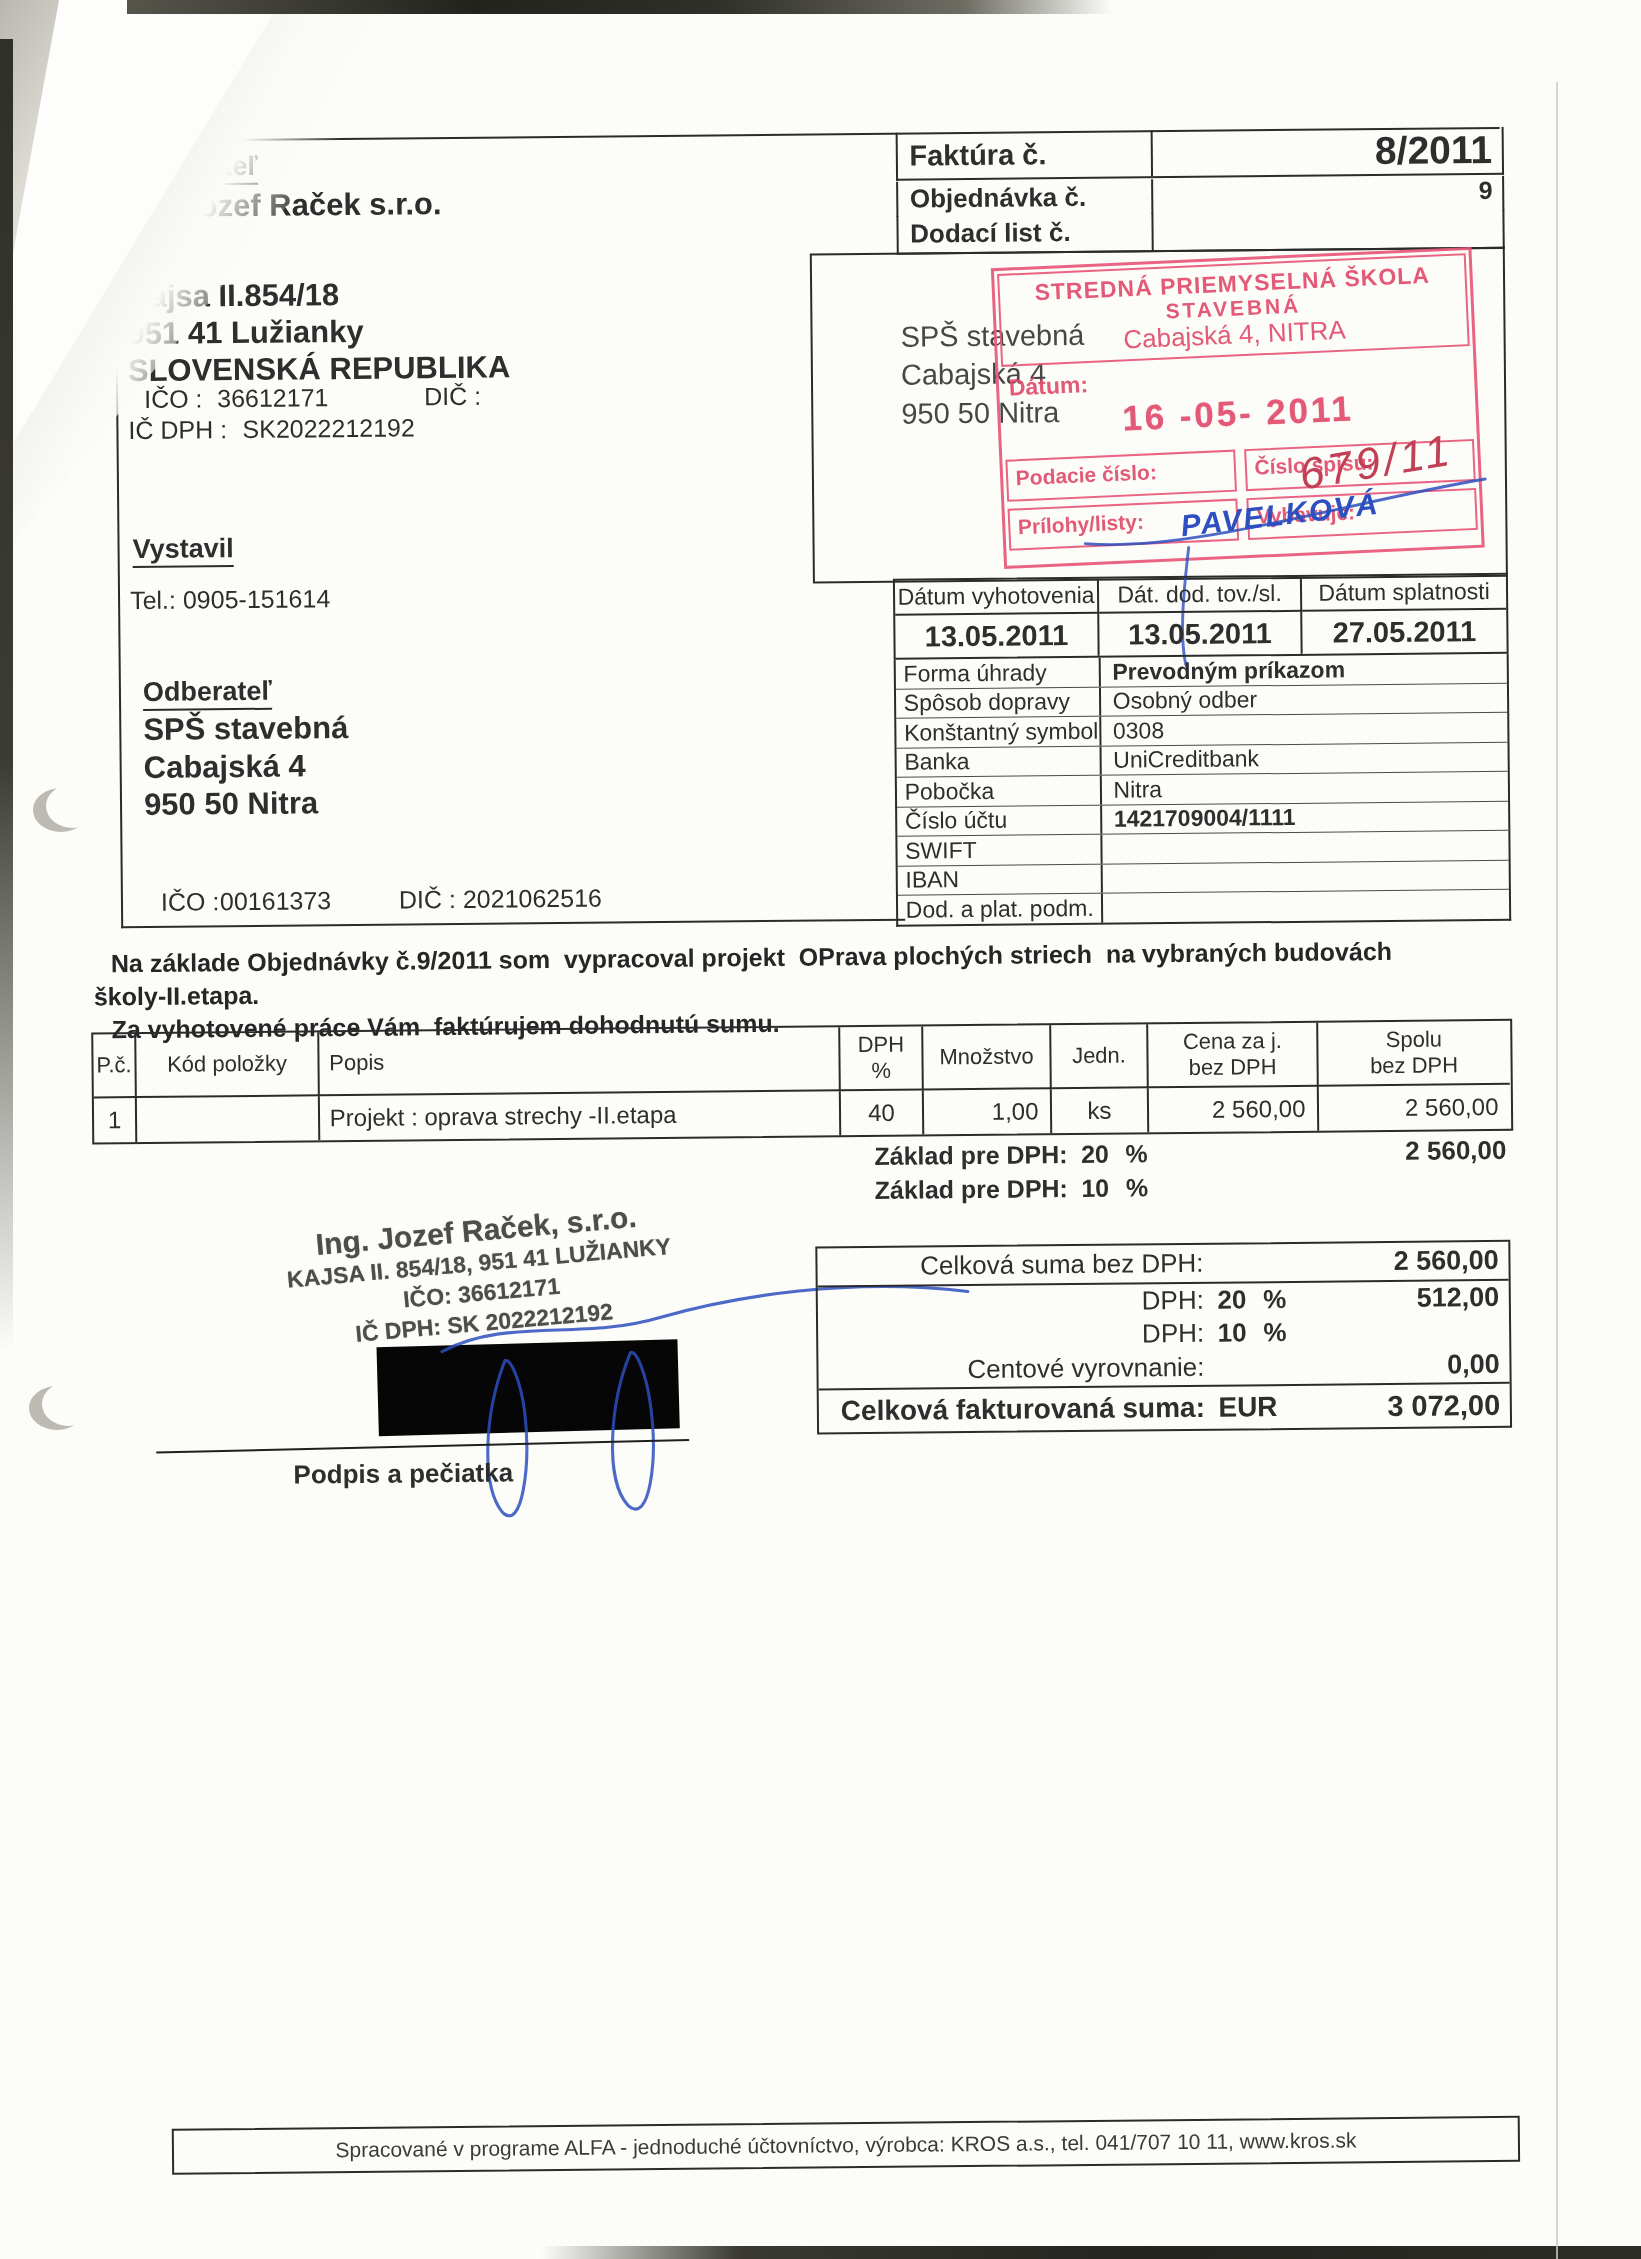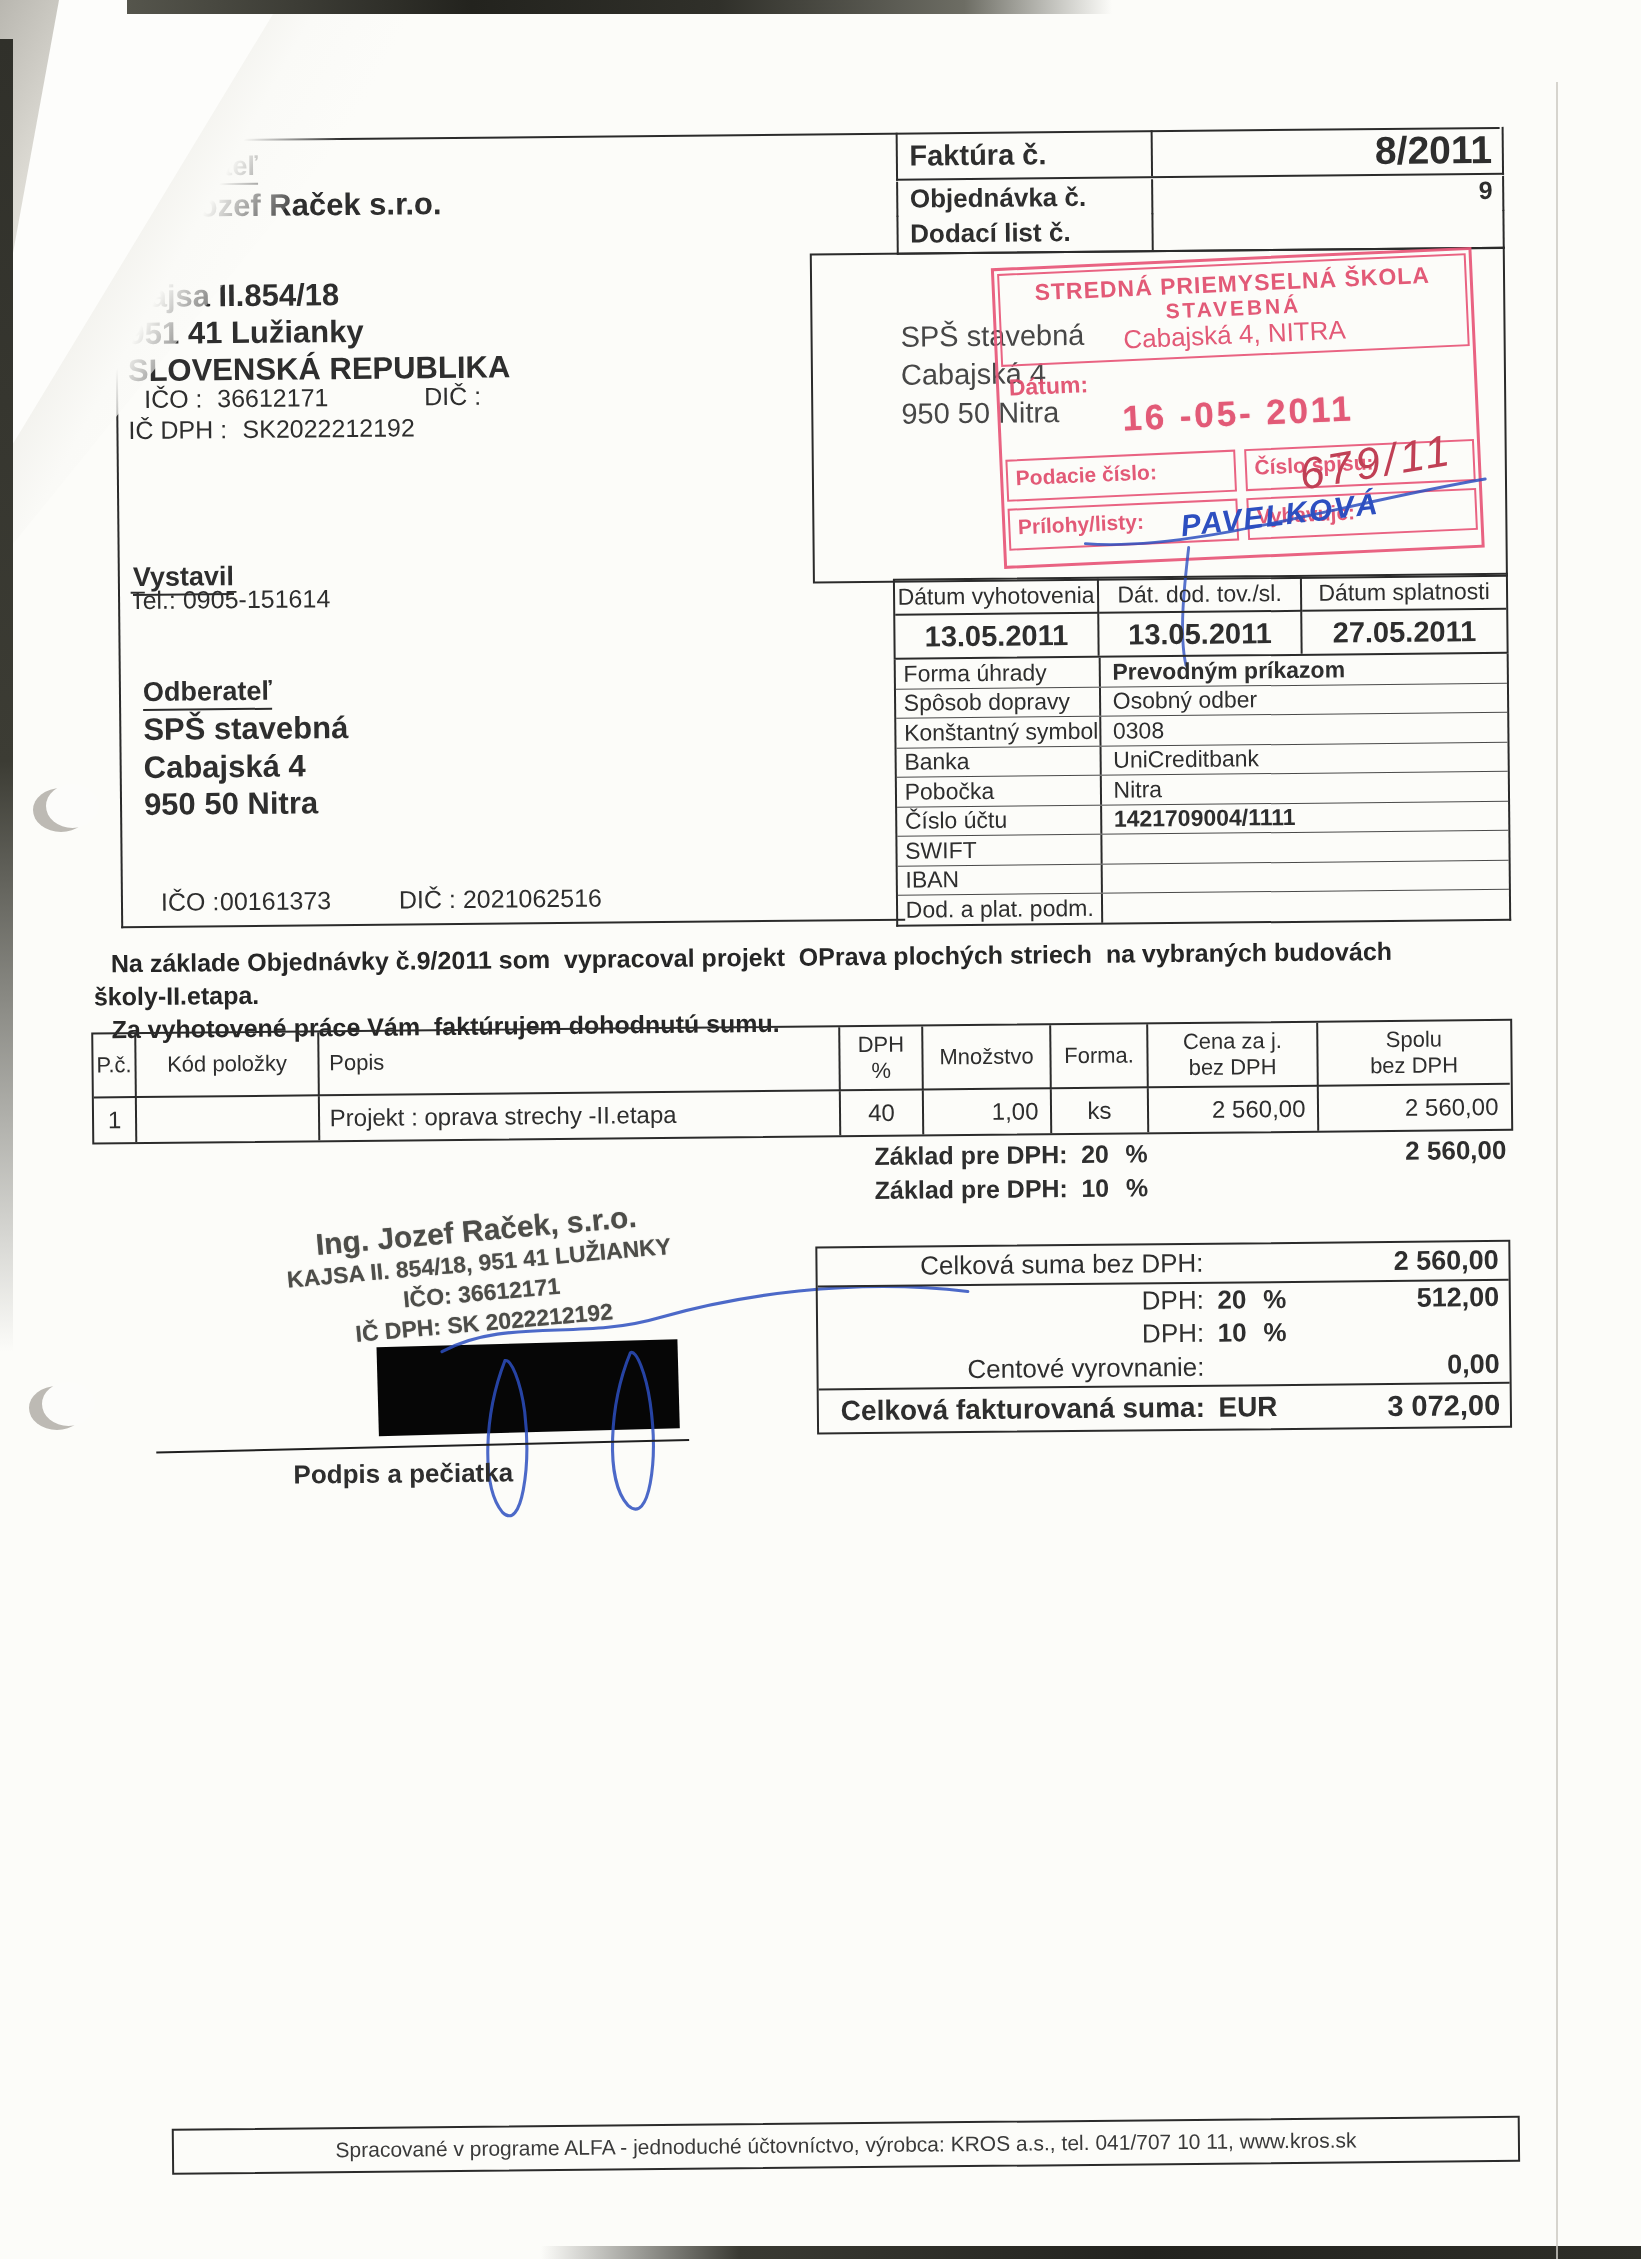--- a/index.html
+++ b/index.html
@@ -27,21 +27,21 @@
   .sup-city{left:135px;top:309px;font-size:31px;}
   .sup-country{left:135px;top:346px;font-size:31px;}
   .ico-row{height:31px;font-size:25px;}
   .sup-ico{left:135px;top:378px;width:676px;}
   .sup-icdph{left:135px;top:409px;font-size:25px;display:flex;gap:15.4px;}
   .pos0{position:absolute;left:16px;}
   .pos92{position:absolute;left:89px;}
   .pos307{position:absolute;left:296px;}
   .pos78{position:absolute;left:75px;}
   .pos263{position:absolute;left:254px;}
-  .vystavil{left:138px;top:555px;font-size:27px;}
+  .vystavil{left:138px;top:527px;font-size:27px;}
   .tel{left:135px;top:579px;font-size:25px;}
   .cust-label{left:147px;top:670px;font-size:27px;}
   .cust-name{left:147px;top:705px;font-size:31px;}
   .cust-street{left:147px;top:743px;font-size:31px;}
   .cust-city{left:147px;top:780px;font-size:31px;}
   .cust-ico{left:147px;top:881px;width:676px;}
 
   
   .hdr-row1{left:905px;top:133px;width:604px;height:46px;border:2.4px solid #2b2b2b;border-top:none;display:flex;align-items:center;}
   .hdr-row2{left:905px;top:182px;width:604px;height:35px;border-left:2.4px solid #2b2b2b;border-right:2.4px solid #2b2b2b;display:flex;align-items:center;}
@@ -278,21 +278,21 @@
     <div class="i3 pre">Za vyhotovené práce Vám  faktúrujem dohodnutú sumu.</div>
   </div>
 
   <div class="abs items">
     <div class="it-h br">P.č.</div>
     <div class="it-h br">Kód položky</div>
     <div class="it-h br" style="justify-content:flex-start;padding-left:9.7px;">Popis</div>
     <div class="it-h br">DPH
 %</div>
     <div class="it-h br">Množstvo</div>
-    <div class="it-h br">Forma.</div>
+    <div class="it-h br">Jedn.</div>
     <div class="it-h br">Cena za j.
 bez DPH</div>
     <div class="it-h">Spolu
 bez DPH</div>
 
     <div class="it-c ce br">1</div>
     <div class="it-c br"></div>
     <div class="it-c le br">Projekt : oprava strechy -II.etapa</div>
     <div class="it-c ce br">40</div>
     <div class="it-c ri br">1,00</div>

